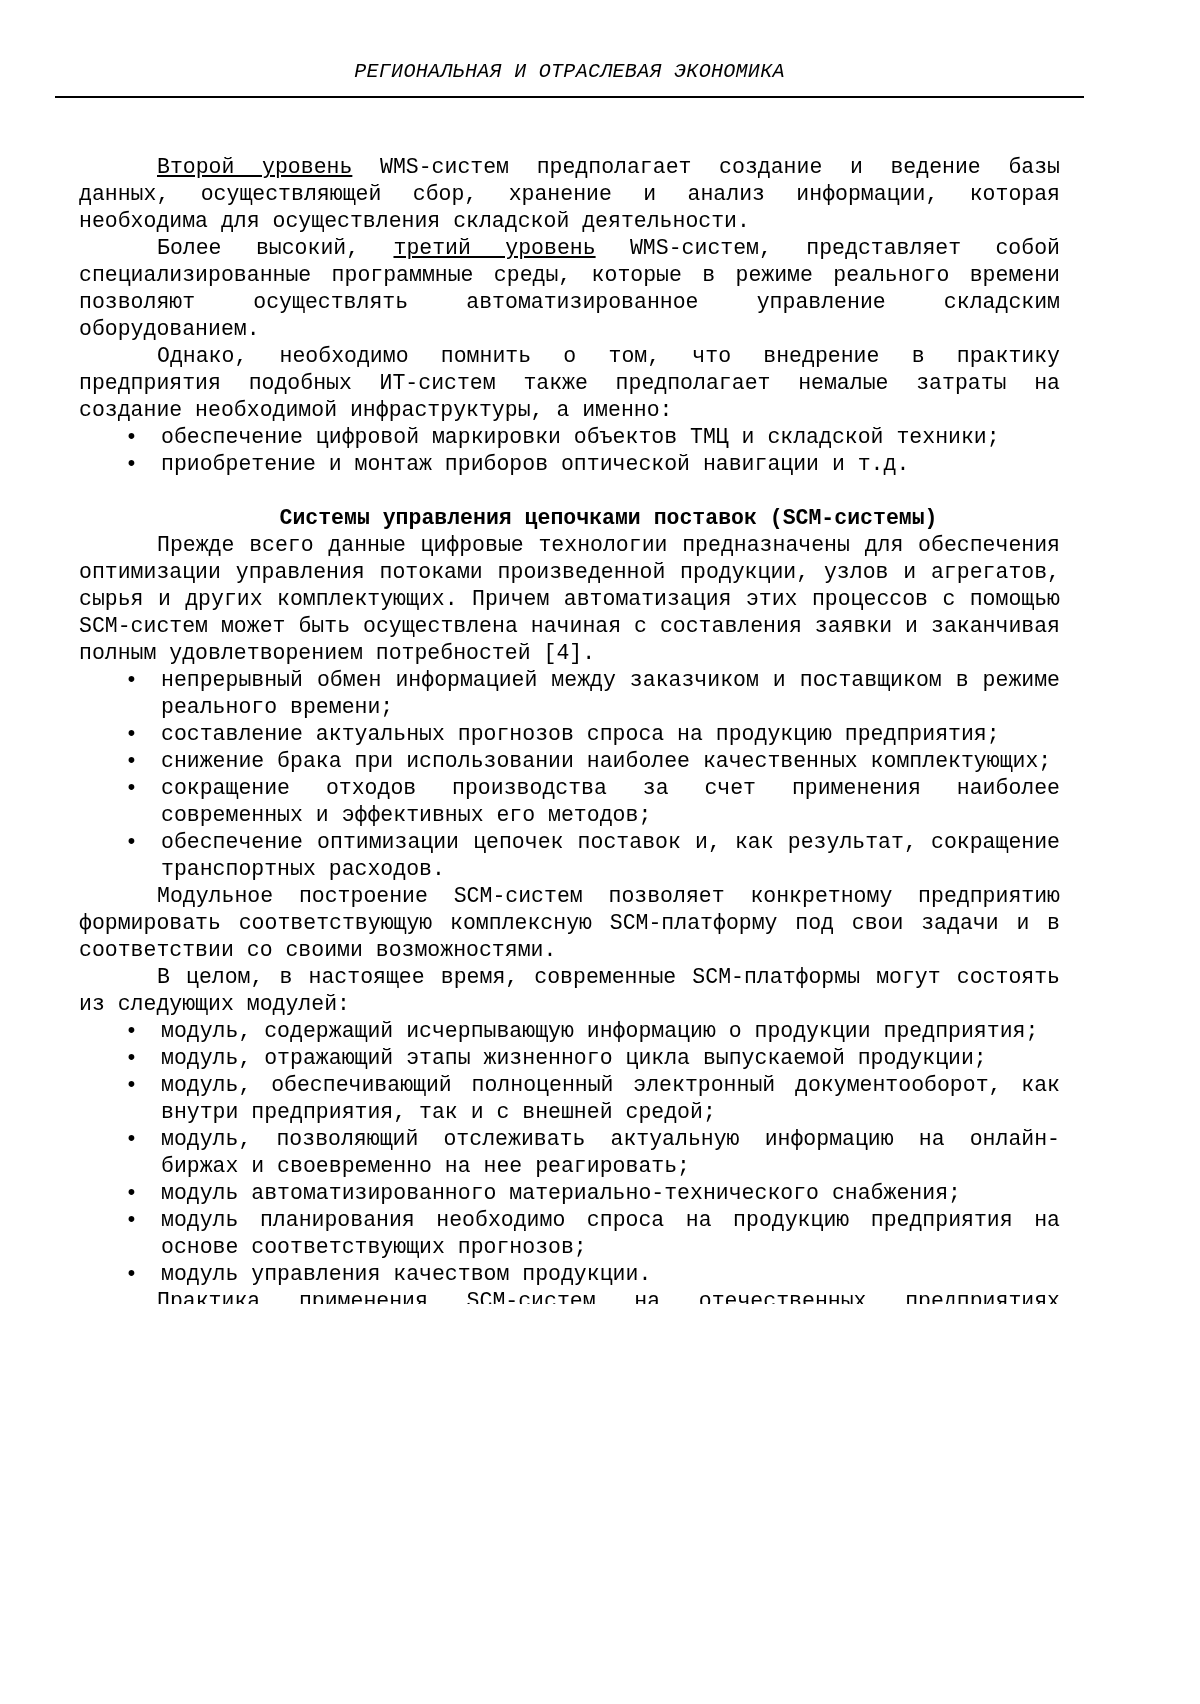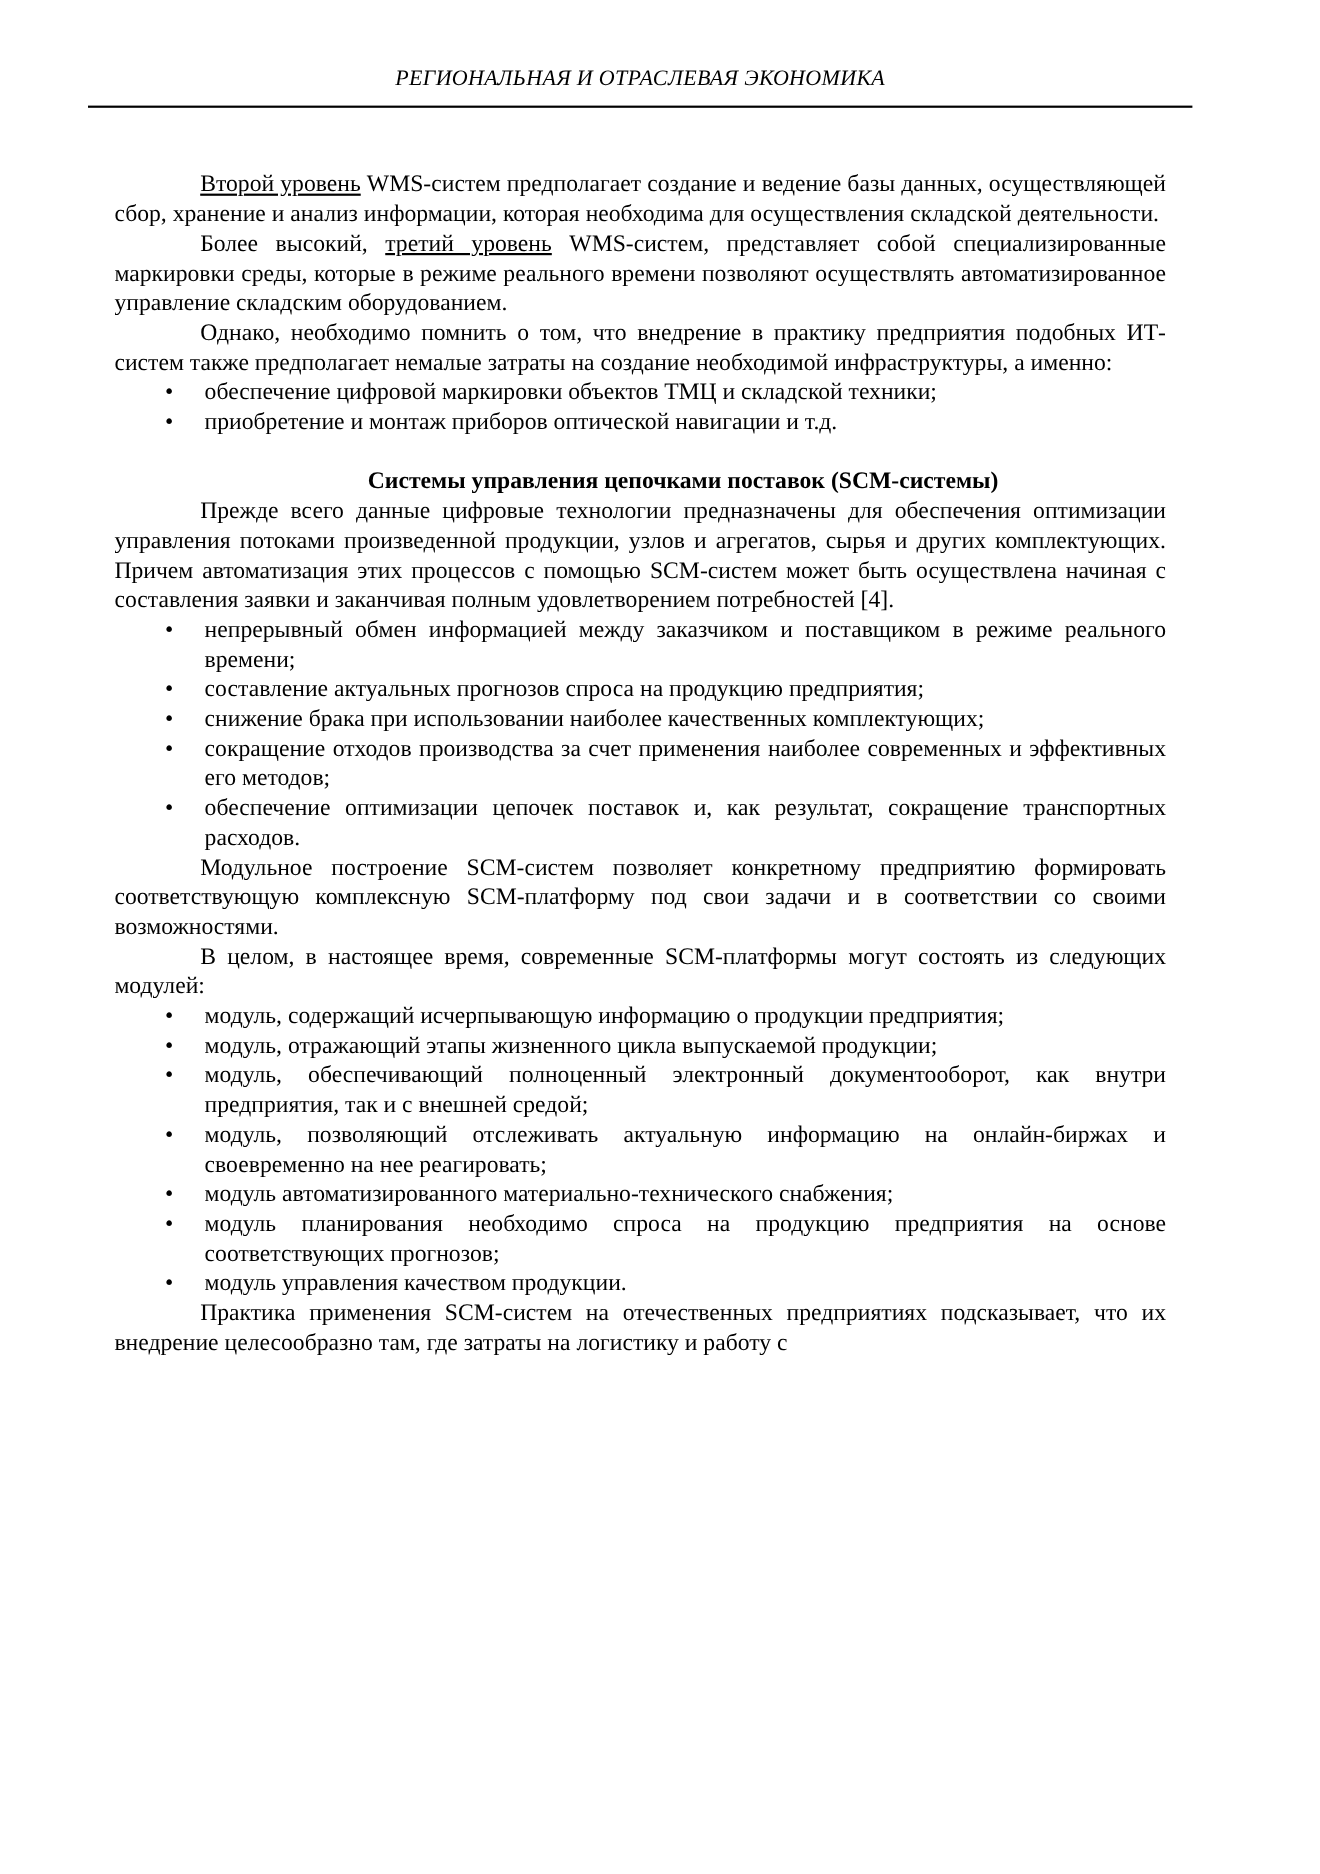--- a/index.html
+++ b/index.html
@@ -6,22 +6,22 @@
     margin: 0;
     padding: 0;
     background: #ffffff;
   }
   .page {
     width: 1200px;
     height: 1304px;
     background: #ffffff;
     position: relative;
     box-sizing: border-box;
-    padding: 58px 140px 0 104px;
-    font-family: Liberation Serif, serif;
+    padding: 58px 140px 0 79px;
+    font-family: Liberation Mono, monospace;
     font-size: 21.5px;
     line-height: 27px;
     color: #000000;
     overflow: hidden;
   }
   header .running-head {
     text-align: center;
     font-style: italic;
     font-size: 20px;
     letter-spacing: 0.3px;
@@ -98,21 +98,21 @@
 
   <header>
     <div class="running-head">РЕГИОНАЛЬНАЯ И ОТРАСЛЕВАЯ ЭКОНОМИКА</div>
     <div class="rule"></div>
   </header>
 
   <main>
 
     <p><span class="underline">Второй уровень</span><span> WMS-систем предполагает создание и ведение базы данных, осуществляющей сбор, хранение и анализ информации, которая необходима для осуществления складской деятельности.</span></p>
 
-    <p><span>Более высокий, </span><span class="underline">третий уровень</span><span> WMS-систем, представляет собой специализированные маркировки среды, которые в режиме реального времени позволяют осуществлять автоматизированное управление складским оборудованием.</span></p>
+    <p><span>Более высокий, </span><span class="underline">третий уровень</span><span> WMS-систем, представляет собой специализированные программные среды, которые в режиме реального времени позволяют осуществлять автоматизированное управление складским оборудованием.</span></p>
 
     <p>Однако, необходимо помнить о том, что внедрение в практику предприятия подобных ИТ-систем также предполагает немалые затраты на создание необходимой инфраструктуры, а именно:</p>
 
     <ul class="bullets">
       <li>обеспечение цифровой маркировки объектов ТМЦ и складской техники;</li>
       <li>приобретение и монтаж приборов оптической навигации и т.д.</li>
     </ul>
 
     <h2 class="scm-heading">Системы управления цепочками поставок (SCM-системы)</h2>
 

